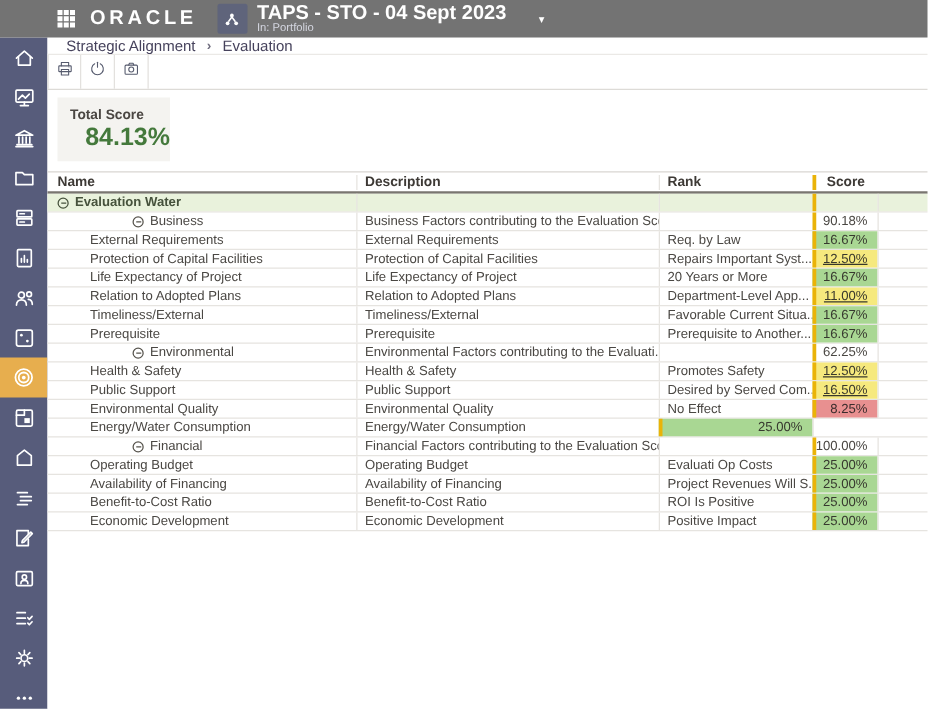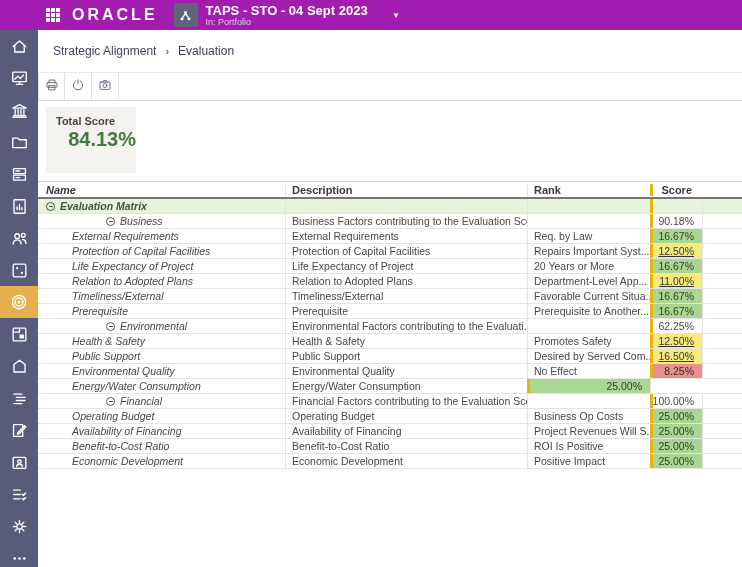--- a/index.html
+++ b/index.html
@@ -1,72 +1,72 @@
 <!DOCTYPE html>
 <html><head>
 <meta charset="utf-8">
 <style>
   * { margin:0; padding:0; box-sizing:border-box; }
   html,body { width:742px; height:567px; overflow:hidden; background:#fff;
               font-family:"Liberation Sans","DejaVu Sans",sans-serif; }
 
   
   .topbar { position:absolute; left:0; top:0; width:742px; height:30px;
-            background:#a21caf; display:flex; align-items:center; z-index:5; }
+            background:#737373; display:flex; align-items:center; z-index:5; }
   .waffle { width:14px; height:14px; margin-left:46px; display:grid;
             grid-template-columns:repeat(3,4px); grid-template-rows:repeat(3,4px);
             gap:1px; cursor:pointer; }
   .waffle span { background:#fff; width:4px; height:4px; }
   .brand { color:#fff; font-weight:bold; font-size:16px; letter-spacing:3px;
            margin-left:12px; cursor:pointer; }
   .context { display:flex; align-items:center; margin-left:16px; cursor:pointer; }
   .ctx-icon { width:24px; height:24px; background:#5f647b; border-radius:2px;
               display:flex; align-items:center; justify-content:center; }
   .ctx-text { margin-left:8px; display:flex; flex-direction:column; justify-content:center; }
-  .ctx-title { color:#fff; font-weight:bold; font-size:13px; line-height:13px; }
+  .ctx-title { color:#fff; font-weight:bold; font-size:16px; line-height:13px; }
   .ctx-sub   { color:#d4d6e0; font-size:9px; line-height:10px; }
   .caret { color:#fff; font-size:9px; margin-left:26px; cursor:pointer; }
 
   
   .sidebar { position:absolute; left:0; top:30px; width:38px; height:537px;
              background:#575c7b; overflow:hidden; }
   .side-item { width:38px; height:32px; display:flex; align-items:center;
                justify-content:center; cursor:pointer; }
   .side-item.active { background:#e7ae4e; }
   .side-item svg { display:block; }
 
   
   .main { position:absolute; left:38px; top:30px; width:704px; height:537px; background:#fff; }
 
-  .breadcrumb { height:43px; display:flex; align-items:center; padding-left:15px;
+  .breadcrumb { height:14px; display:flex; align-items:center; padding-left:15px;
                 border-bottom:1px solid #ebe9e6; font-size:12px; color:#46425c; }
   .crumb { cursor:pointer; }
   .crumb-sep { margin:0 9px; color:#6f6d7e; font-weight:bold; font-size:11px; }
 
   .toolbar { height:28px; display:flex; align-items:stretch;
              border-bottom:1px solid #dddbd7; }
   .tool-btn { width:27px; display:flex; align-items:center; justify-content:center;
               border-right:1px solid #e3e1de; cursor:pointer; }
   .tool-btn:first-child { border-left:1px solid #e3e1de; }
 
-  .score-box { margin:6px 0 0 8px; width:90px; height:66px; background:#f4f3f0;
+  .score-box { margin:6px 0 0 8px; width:90px; height:51px; background:#f4f3f0;
                padding:8px 0 0 10px; }
   .score-label { font-size:11px; font-weight:bold; color:#4a4642; }
   .score-value { font-size:20px; font-weight:bold; color:#44793c; margin-top:1px;text-align:right; }
 
   
   .grid { margin-top:8px; width:704px; font-size:10.5px; color:#4a4743;
           border-top:1px solid #d9d6d2; }
   .trow, .thead { display:grid;
           grid-template-columns:247px 242px 123px 52px auto; }
   .thead { height:17px; font-size:11px; font-weight:bold; color:#3d3935;
            border-bottom:2px solid #797670; align-items:center; }
   .trow  { height:15px; border-bottom:1px solid #e6e4e0; align-items:stretch; }
   .cell  { display:flex; align-items:center; white-space:nowrap; overflow:hidden; }
-  .c-name { padding-left:8px;font-style:italic; }
+  .c-name { padding-left:8px; }
   .c-desc, .c-rank { padding-left:6px; border-left:1px solid #e6e4e0; }
   .c-score { justify-content:flex-end; padding-right:8px; border-left:3px solid #eab308; }
   .c-gutter { border-left:1px solid #e6e4e0; }
   .thead .c-score { padding-right:10px; }
   .lvl1 .c-name { padding-left:20px;margin-left:48px; }
   .lvl2 .c-name { padding-left:34px; }
   .section > div { background:#e9f2dc; }
   .section .c-name { font-weight:bold; color:#46523c; }
   .chip-green  { background:#a9d793; color:#37392f; }
   .chip-yellow { background:#f6e97e; color:#39382c;text-decoration:underline; }
@@ -299,21 +299,21 @@
       <div class="cell c-name">Name</div>
       <div class="cell c-desc">Description</div>
       <div class="cell c-rank">Rank</div>
       <div class="cell c-score">Score</div>
       <div class="cell c-gutter"></div>
     </div>
     <div id="tbody">
         <div class="trow lvl0 section">
           <div class="cell c-name">
             <span class="collapse"></span>
-            <span>Evaluation Matrix</span>
+            <span>Evaluation Water</span>
           </div>
           <div class="cell c-desc"></div>
           <div class="cell c-rank"></div>
           <div class="cell c-score"></div>
           <div class="cell c-gutter"></div>
         </div>
         <div class="trow lvl1">
           <div class="cell c-name">
             <span class="collapse"></span>
             <span>Business</span>
@@ -430,21 +430,21 @@
           <div class="cell c-desc">Financial Factors contributing to the Evaluation Score</div>
           <div class="cell c-rank"></div>
           <div class="cell c-score">100.00%</div>
           <div class="cell c-gutter"></div>
         </div>
         <div class="trow lvl2">
           <div class="cell c-name">
             <span>Operating Budget</span>
           </div>
           <div class="cell c-desc">Operating Budget</div>
-          <div class="cell c-rank">Business Op Costs</div>
+          <div class="cell c-rank">Evaluati Op Costs</div>
           <div class="cell c-score chip-green">25.00%</div>
           <div class="cell c-gutter"></div>
         </div>
         <div class="trow lvl2">
           <div class="cell c-name">
             <span>Availability of Financing</span>
           </div>
           <div class="cell c-desc">Availability of Financing</div>
           <div class="cell c-rank">Project Revenues Will S...</div>
           <div class="cell c-score chip-green">25.00%</div>

